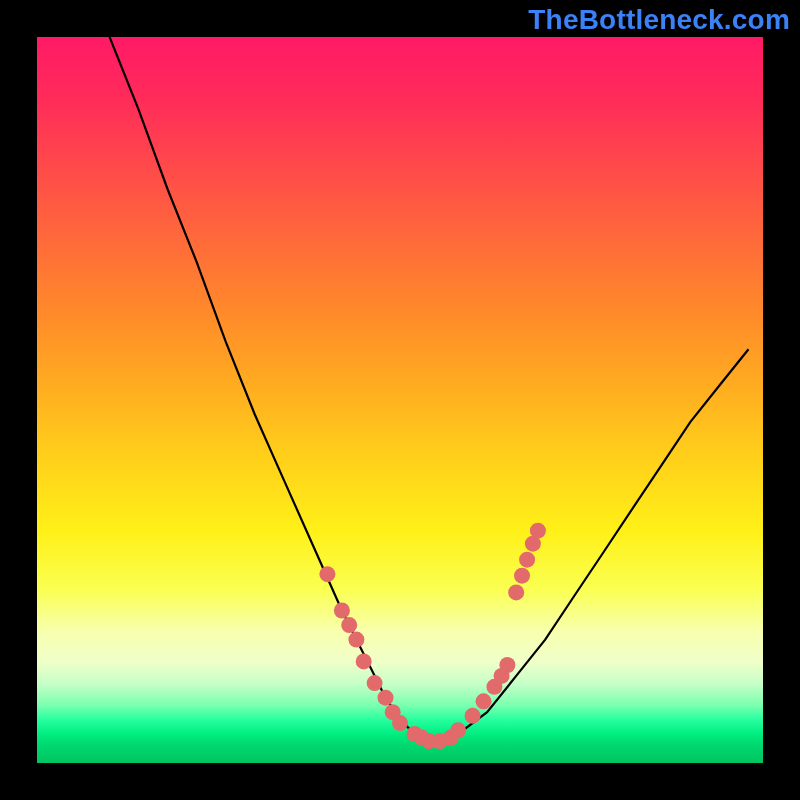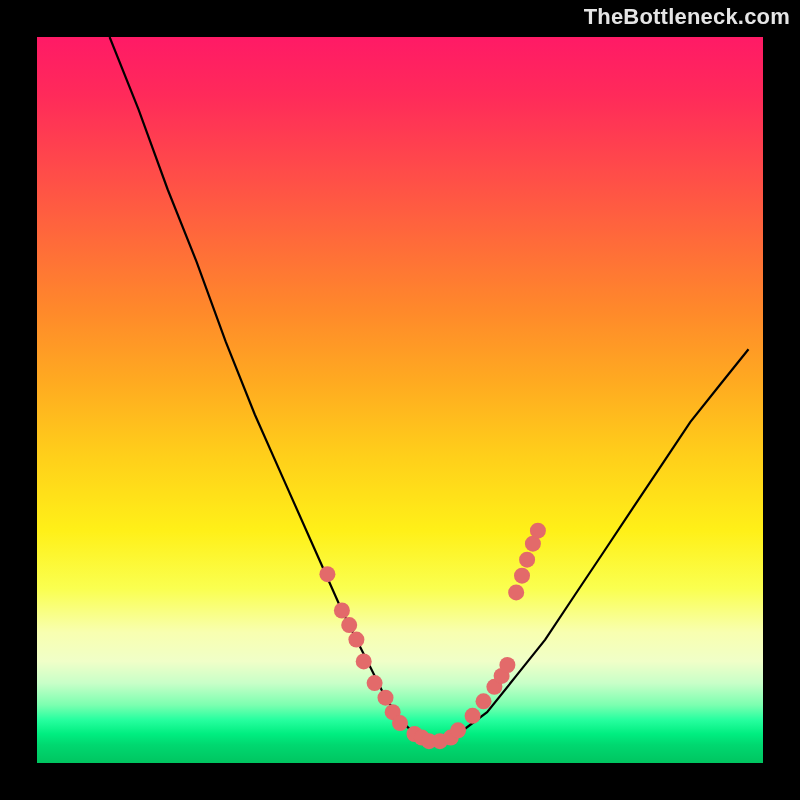--- a/index.html
+++ b/index.html
@@ -14,22 +14,22 @@
   .frame {
     position: relative;
     width: 800px;
     height: 800px;
     background: #000;
   }
   .watermark {
     position: absolute;
     top: 4px;
     right: 10px;
-    color: #e5e5e5;
-    font-size: 22px;
+    color: #3b82f6;
+    font-size: 28px;
     font-weight: 600;
     letter-spacing: 0.2px;
     z-index: 5;
   }
   .plot-area {
     position: absolute;
     left: 37px;
     top: 37px;
     width: 726px;
     height: 726px;

